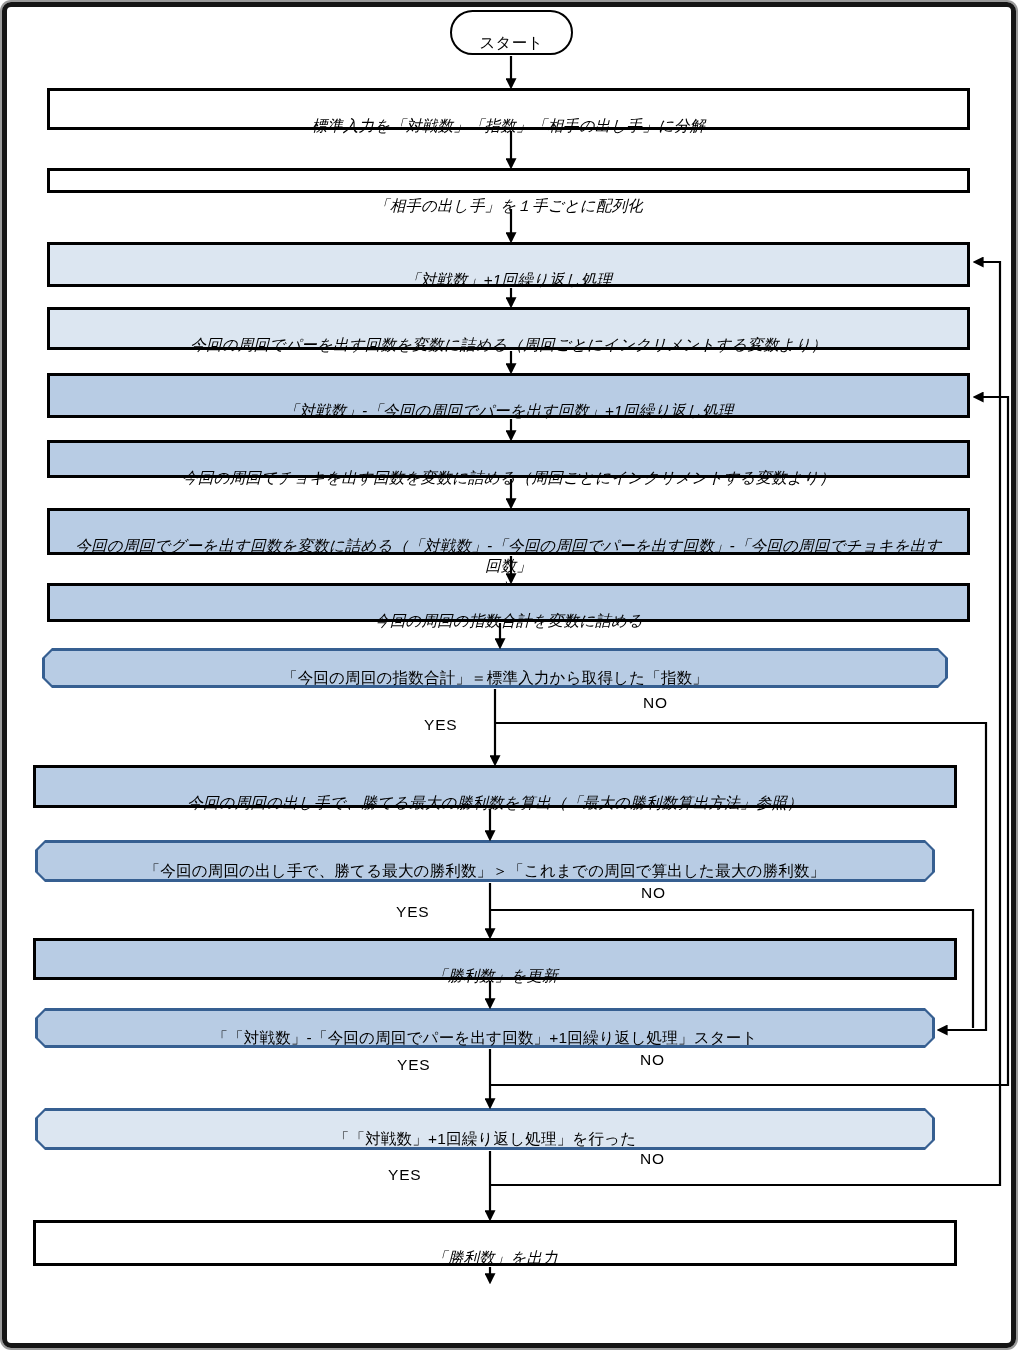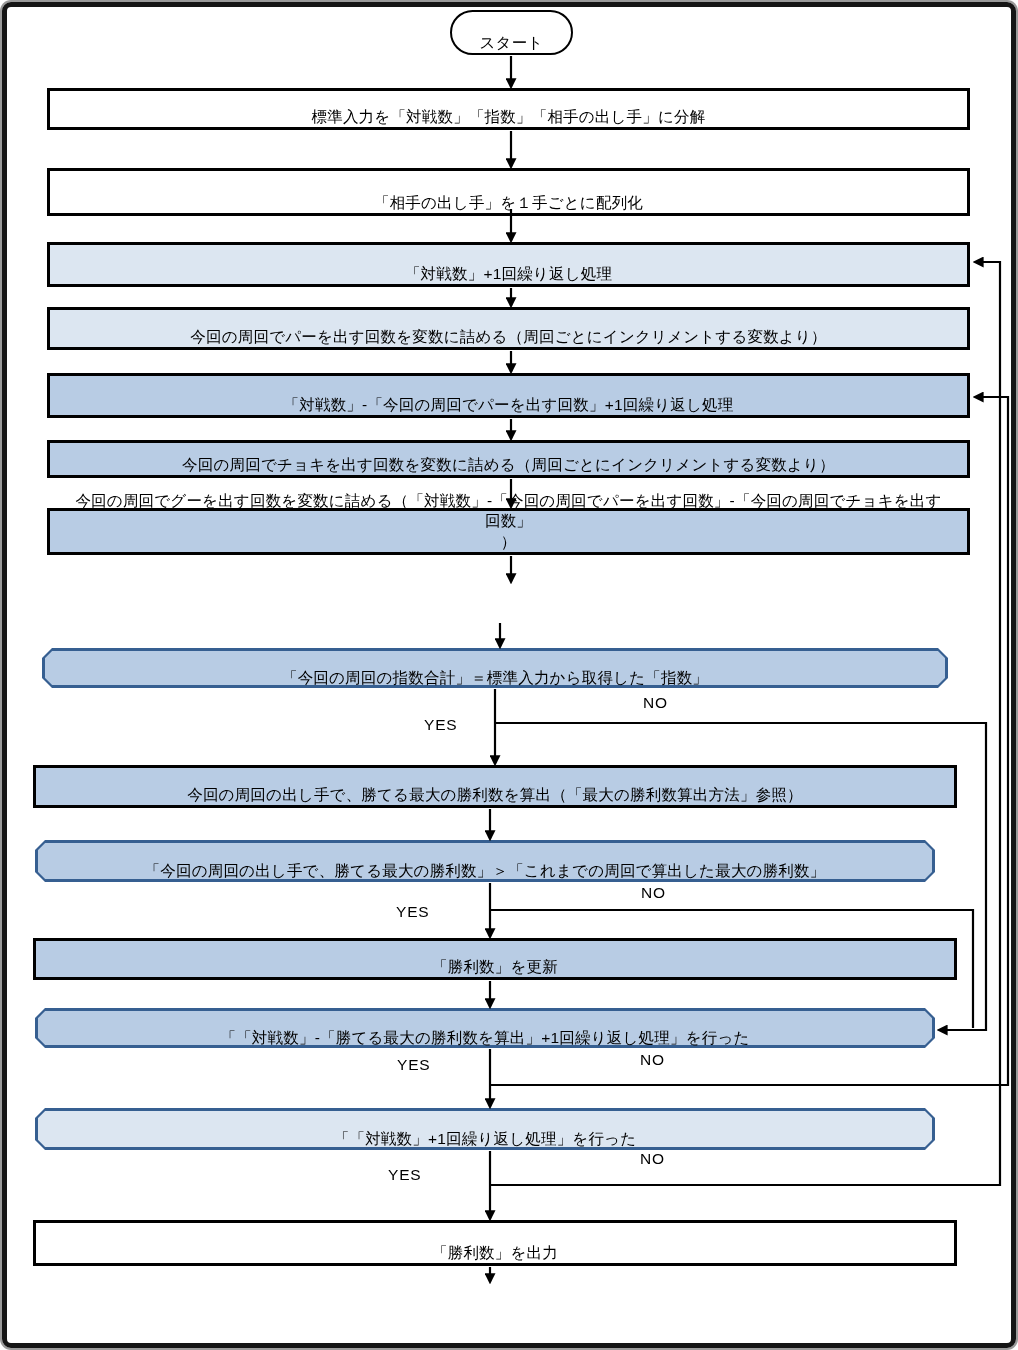--- a/index.html
+++ b/index.html
@@ -6,21 +6,21 @@
   .canvas{
     position:relative;width:1018px;height:1350px;background:#ffffff;
     font-family:"Liberation Sans","DejaVu Sans",sans-serif;color:#000;
     overflow:hidden;
   }
   .frame{
     position:absolute;inset:2px;border:5px solid #151515;border-radius:9px;
     box-shadow:0 0 0 2px #9a9a9a;pointer-events:none;
   }
   .node{position:absolute;box-sizing:border-box;display:flex;justify-content:center;}
-  .rect{border:3px solid #000;background:#fff;align-items:flex-end;padding:4px 18px 0 18px;}
+  .rect{border:3px solid #000;background:#fff;align-items:flex-start;padding:4px 18px 0 18px;font-style:italic;}
   .rect.light{background:#dce6f1;}
   .rect.med{background:#b8cce4;}
   .pill{border:2.5px solid #000;border-radius:24px;background:#fff;align-items:center;}
   .txt{
     font-size:15.5px;line-height:1.32;text-align:center;white-space:pre-line;
     letter-spacing:0.2px;
     margin-top:21px;
   }
   .hexwrap{position:absolute;}
   .hx{position:absolute;
@@ -43,21 +43,21 @@
 <div class="canvas">
 
   <div class="node pill" style="left:450px;top:10px;width:123px;height:45px">
     <span class="txt">スタート</span>
   </div>
 
   <div class="node rect" style="left:47px;top:88px;width:923px;height:42px">
     <span class="txt">標準入力を「対戦数」「指数」「相手の出し手」に分解</span>
   </div>
 
-  <div class="node rect" style="left:47px;top:168px;width:923px;height:48px">
+  <div class="node rect" style="left:47px;top:168px;width:923px;height:25px">
     <span class="txt">「相手の出し手」を１手ごとに配列化</span>
   </div>
 
   <div class="node rect light" style="left:47px;top:242px;width:923px;height:45px">
     <span class="txt">「対戦数」+1回繰り返し処理</span>
   </div>
 
   <div class="node rect light" style="left:47px;top:307px;width:923px;height:43px">
     <span class="txt">今回の周回でパーを出す回数を変数に詰める（周回ごとにインクリメントする変数より）</span>
   </div>
@@ -68,20 +68,23 @@
 
   <div class="node rect med" style="left:47px;top:440px;width:923px;height:38px">
     <span class="txt">今回の周回でチョキを出す回数を変数に詰める（周回ごとにインクリメントする変数より）</span>
   </div>
 
   <div class="node rect med" style="left:47px;top:508px;width:923px;height:47px">
     <span class="txt">今回の周回でグーを出す回数を変数に詰める（「対戦数」-「今回の周回でパーを出す回数」-「今回の周回でチョキを出す回数」
 ）</span>
   </div>
 
+  <div class="node rect med" style="left:47px;top:583px;width:923px;height:39px">
+    <span class="txt">今回の周回の指数合計を変数に詰める</span>
+  </div>
 
   <div class="hexwrap" style="left:42px;top:648px;width:906px;height:40px">
     <div class="hx b"></div>
     <div class="hx f med-bg"></div>
     <span class="txt hx-txt">「今回の周回の指数合計」＝標準入力から取得した「指数」</span>
   </div>
 
   <div class="node rect med" style="left:33px;top:765px;width:924px;height:43px">
     <span class="txt">今回の周回の出し手で、勝てる最大の勝利数を算出（「最大の勝利数算出方法」参照）</span>
   </div>
@@ -92,21 +95,21 @@
     <span class="txt hx-txt">「今回の周回の出し手で、勝てる最大の勝利数」＞「これまでの周回で算出した最大の勝利数」</span>
   </div>
 
   <div class="node rect med" style="left:33px;top:938px;width:924px;height:42px">
     <span class="txt">「勝利数」を更新</span>
   </div>
 
   <div class="hexwrap" style="left:35px;top:1008px;width:900px;height:40px">
     <div class="hx b"></div>
     <div class="hx f med-bg"></div>
-    <span class="txt hx-txt">「「対戦数」-「勝てる最大の勝利数を算出」+1回繰り返し処理」を行った</span>
+    <span class="txt hx-txt">「「対戦数」-「今回の周回でパーを出す回数」+1回繰り返し処理」スタート</span>
   </div>
 
   <div class="hexwrap" style="left:35px;top:1108px;width:900px;height:42px">
     <div class="hx b"></div>
     <div class="hx f light-bg"></div>
     <span class="txt hx-txt">「「対戦数」+1回繰り返し処理」を行った</span>
   </div>
 
   <div class="node rect" style="left:33px;top:1220px;width:924px;height:46px">
     <span class="txt">「勝利数」を出力</span>

